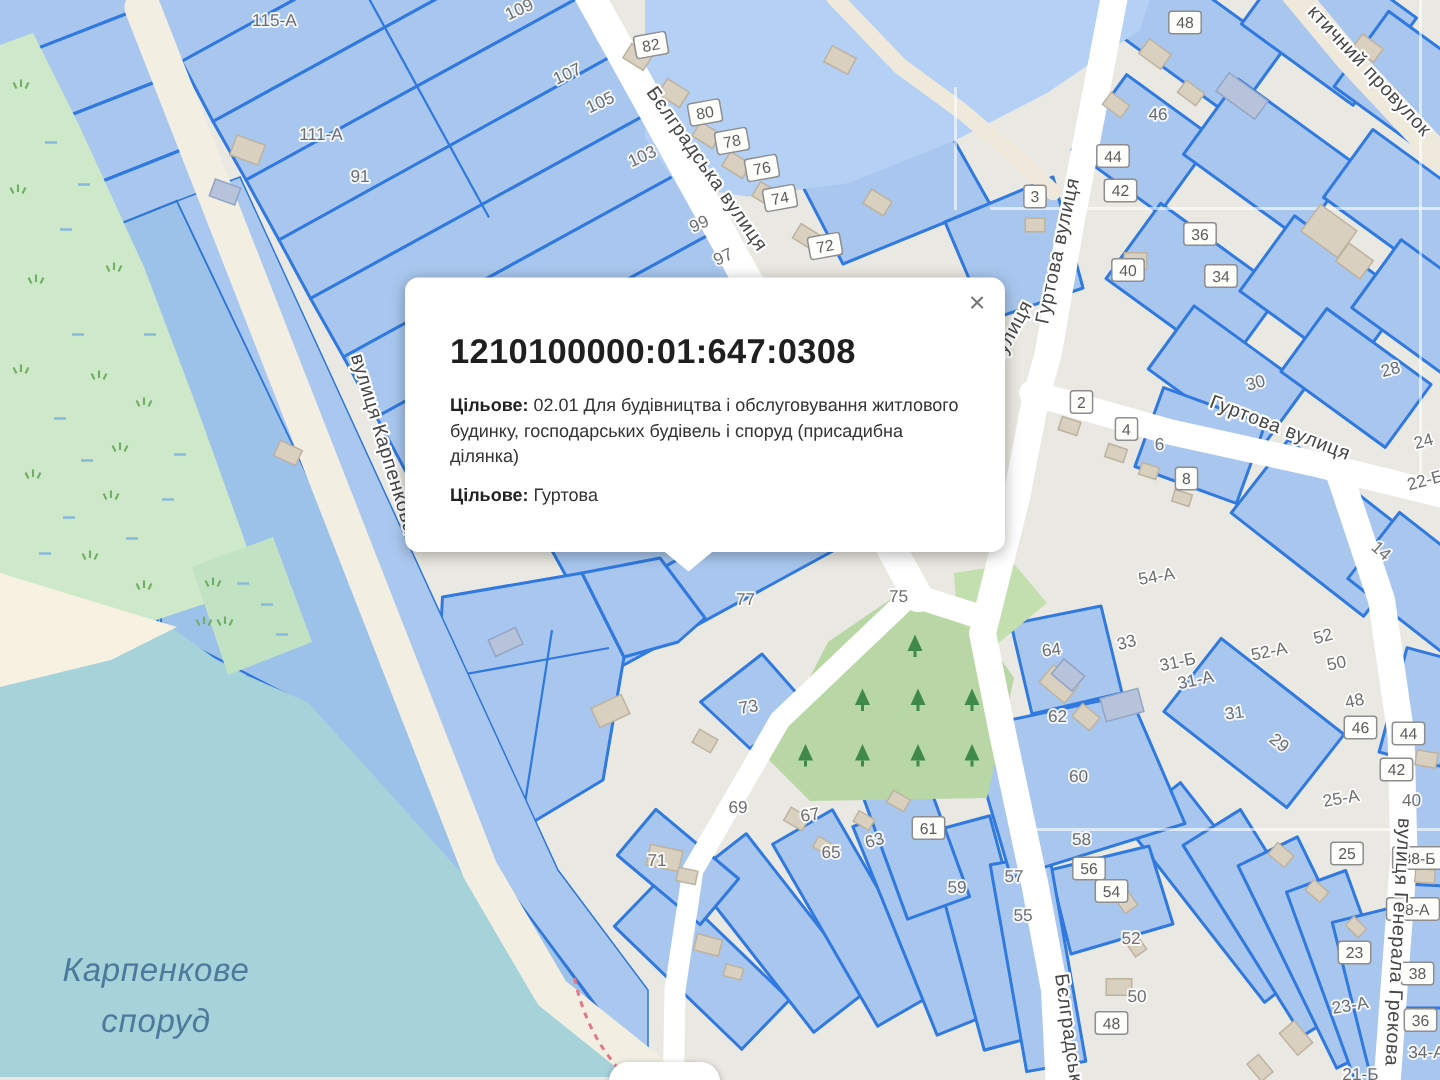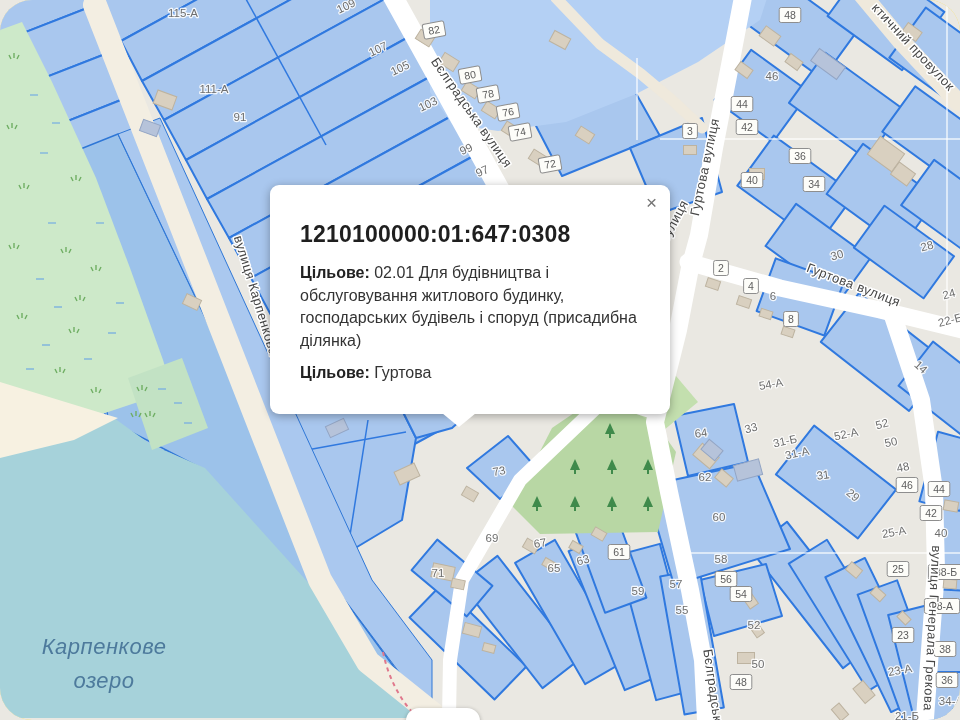--- a/index.html
+++ b/index.html
@@ -1,30 +1,30 @@
 <!DOCTYPE html>
 <html><head>
 <meta charset="utf-8">
 <style>
   html,body{margin:0;padding:0;background:#eae8e2;font-family:"Liberation Sans",sans-serif;}
-  #stage{position:relative;width:960px;height:720px;overflow:hidden;background:#fde047;border-radius:32px;}
+  #stage{position:relative;width:960px;height:720px;overflow:hidden;background:#fde047;}
   #map{position:absolute;left:0;top:0;}
   .parcel{fill:#a9c7ee;stroke:#3079df;stroke-width:2;stroke-linejoin:round;}
   .parcel-inner{fill:none;stroke:#3079df;stroke-width:1.5;}
   .road{fill:none;stroke-linecap:round;stroke-linejoin:round;}
   .bldg{fill:#d9d0c0;stroke:#bdb3a0;stroke-width:1;}
   .bldg-b{fill:#b6c3da;stroke:#93a5c4;stroke-width:1;}
   .street-label{fill:#474747;font-size:13px;letter-spacing:0.5px;paint-order:stroke;stroke:#ffffff;stroke-width:3px;stroke-linejoin:round;text-anchor:middle;font-family:"Liberation Sans",sans-serif;}
   .lbl-plain{fill:#6e6e6e;font-size:11.5px;text-anchor:middle;paint-order:stroke;stroke:rgba(255,255,255,0.85);stroke-width:2.5px;stroke-linejoin:round;font-family:"Liberation Sans",sans-serif;}
   .lbl-badge-text{fill:#5d5d5d;font-size:10.5px;text-anchor:middle;font-family:"Liberation Sans",sans-serif;}
   .lbl-badge-box{fill:#fdfdf9;stroke:#8e8e8e;stroke-width:1;}
   #popup{position:absolute;left:270px;top:185px;width:400px;box-sizing:border-box;background:#ffffff;border-radius:9px;box-shadow:0 2px 10px rgba(0,0,0,0.32);padding:26px 24px 20px 30px;z-index:5;}
   #popup:after{content:"";position:absolute;left:172px;bottom:-13px;width:0;height:0;border-left:17px solid transparent;border-right:17px solid transparent;border-top:14px solid #ffffff;}
   #popup h1{margin:10px 0 14px 0;font-size:23px;font-weight:700;color:#1f1f1f;letter-spacing:0.2px;}
-  #popup p{margin:9px 0;font-size:16px;line-height:1.42;color:#333;max-width:346px;}
+  #popup p{margin:9px 0;font-size:12px;line-height:1.42;color:#333;max-width:346px;}
   #popup b{color:#222;}
   #popup-close{position:absolute;top:8px;right:13px;font-size:19px;color:#757575;line-height:1;cursor:pointer;user-select:none;}
   #lake-label{position:absolute;left:16px;top:630px;width:176px;text-align:center;font-size:22px;font-style:italic;color:#4d7a9c;line-height:1.55;letter-spacing:0.5px;z-index:2;}
   #map-control{position:absolute;left:406px;top:708px;width:74px;height:26px;background:#ffffff;border-radius:13px;box-shadow:0 1px 4px rgba(0,0,0,0.3);z-index:3;}
 </style>
 </head>
 <body>
 
 <div id="stage">
 <svg id="map" width="960" height="720" viewBox="0 0 960 720">
@@ -536,21 +536,21 @@
     <text class="street-label" transform="translate(252 297) rotate(73)">вулиця Карпенкова</text>
     <text class="street-label" transform="translate(709 168) rotate(-78)">Гуртова вулиця</text>
     <text class="street-label" transform="translate(852 289) rotate(21)">Гуртова вулиця</text>
     <text class="street-label" transform="translate(928 628) rotate(93)">вулиця Генерала Грекова</text>
     <text class="street-label" transform="translate(910 50) rotate(47)">ктичний провулок</text>
     <text class="street-label" transform="translate(709 690) rotate(82)">Бєлградська</text>
     <text class="street-label" transform="translate(678 223) rotate(-62)">вулиця</text>
   </g>
 </svg>
 
-<div id="lake-label">Карпенкове озеро</div>
+<div id="lake-label">Карпенкове споруд</div>
 
 <div id="popup">
   <div id="popup-close">×</div>
   <h1>1210100000:01:647:0308</h1>
   <p><b>Цільове:</b> <span>02.01 Для будівництва і обслуговування житлового будинку, господарських будівель і споруд (присадибна ділянка)</span></p>
   <p><b>Цільове:</b> <span>Гуртова</span></p>
 </div>
 
 <div id="map-control"></div>
 </div>

